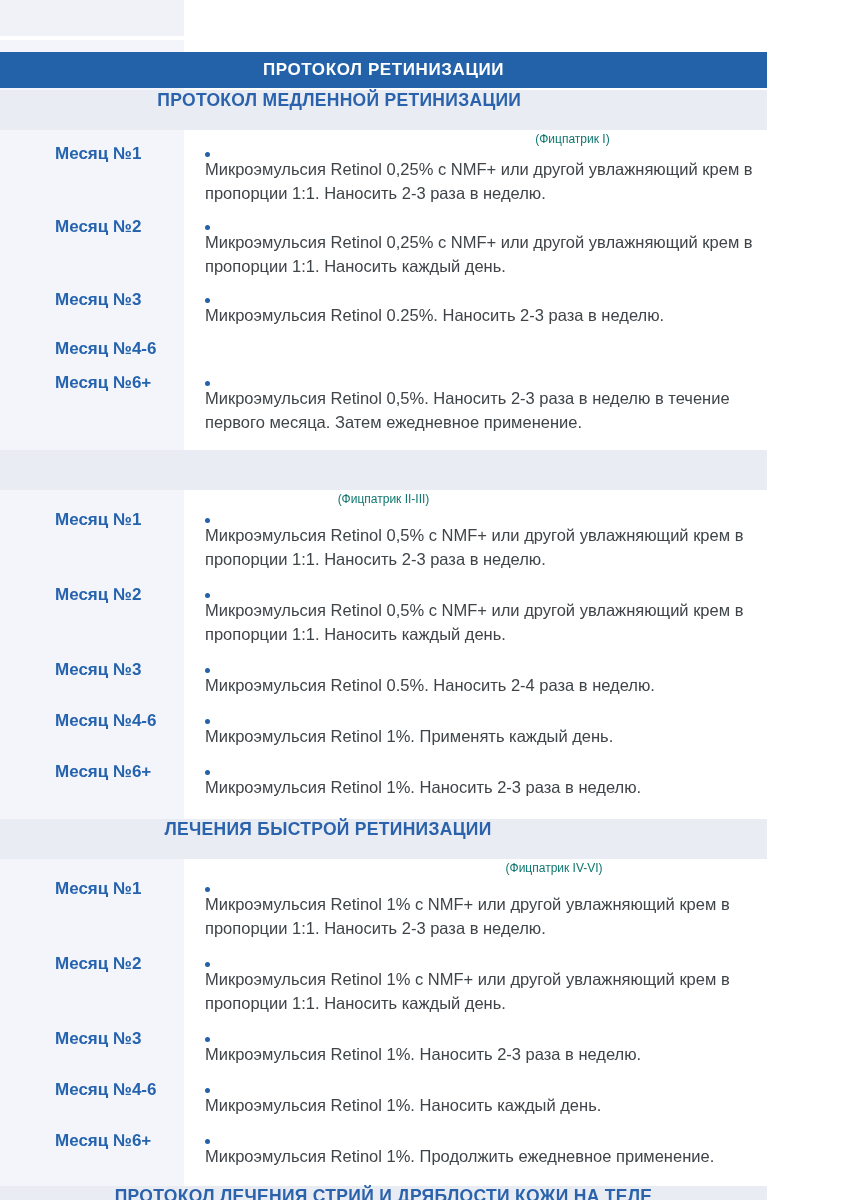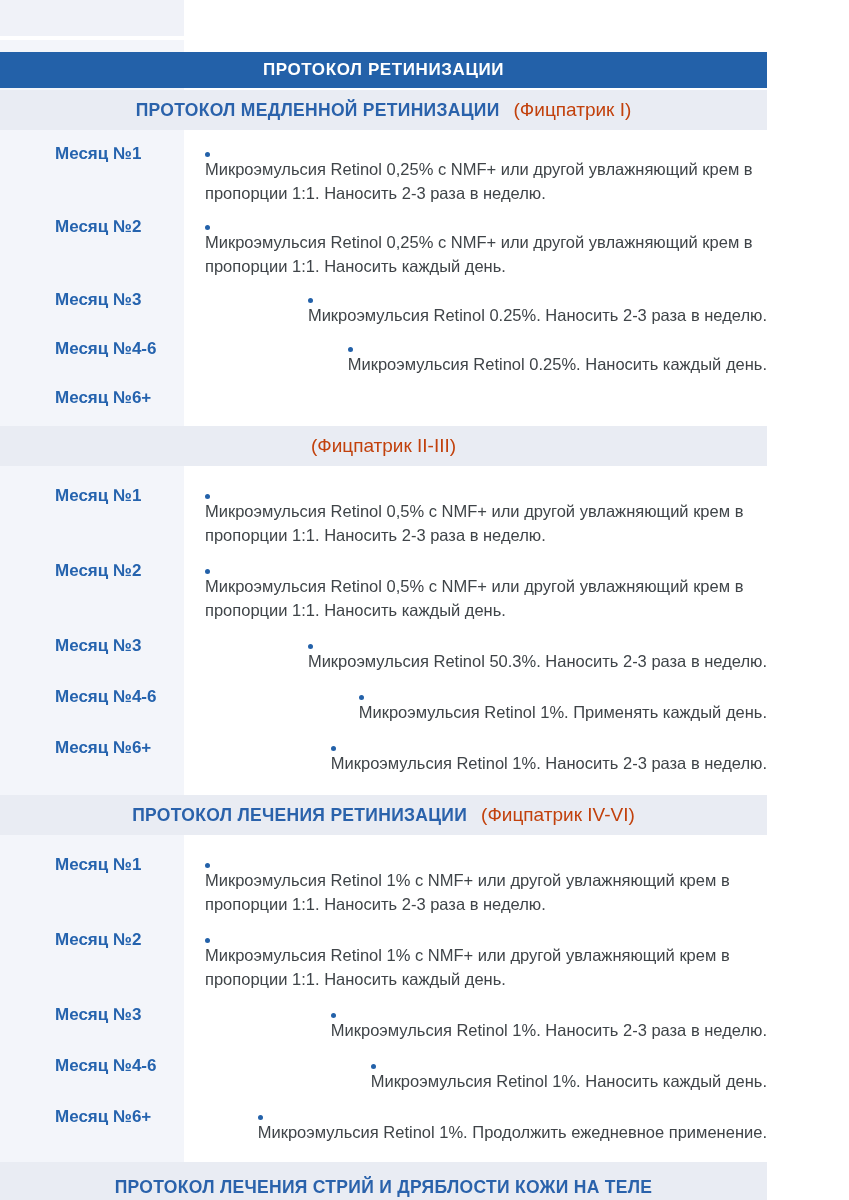--- a/index.html
+++ b/index.html
@@ -35,43 +35,44 @@
     font-size:17px;
     letter-spacing:0.6px;
     display:flex; align-items:center; justify-content:center;
     position:relative; z-index:2;
   }
 
   .section-header {
     margin-top:2px;
     height:40px;
     background:#e9ecf3;
-    display:flex; align-items:center; justify-content:center;
+    display:flex; justify-content:center;
     gap:14px;
     position:relative; z-index:2;
   }
   .section-header.tall { height:50px; margin-top:0; }
   .section-title {
     color:#2a62ab;
     font-weight:bold;
     font-size:17.5px;
     letter-spacing:0.3px;
   }
   .section-subtitle {
-    color:#c2410c;
-    font-size:19px;
+    color:#0f766e;
+    font-size:12px;
+    margin-top:42px;
   }
   .section-subtitle:empty { display:none; }
 
   .rows { position:relative; z-index:1; }
   .rows.s1 { padding:12px 0 14px 0; }
   .rows.s2, .rows.s3 { padding:18px 0 18px 0; }
   .rows.s4 { padding:26px 0 18px 0; }
 
-  .row { display:flex; align-items:flex-start;justify-content:space-between; }
+  .row { display:flex; align-items:flex-start; }
   .rows.s1 .row { margin-bottom:10px; }
   .rows.s2 .row, .rows.s3 .row { margin-bottom:12px; }
   .rows.s4 .row { margin-bottom:20px; }
   .row:last-child { margin-bottom:0 !important; }
 
   .row-label {
     width:184px;
     flex:0 0 184px;
     padding-left:55px;
     color:#2563ae;
@@ -135,27 +136,27 @@
       </div>
       <div class="row">
         <div class="row-label">Месяц №3</div>
         <div class="row-content">
             <span class="bullet"></span>
             <span class="row-text">Микроэмульсия Retinol 0.25%. Наносить 2-3 раза в неделю.</span>
           </div>
       </div>
       <div class="row">
         <div class="row-label">Месяц №4-6</div>
-        <div class="row-content">
-            <span class="bullet"></span>
-            <span class="row-text">Микроэмульсия Retinol 0.25%. Наносить каждый день.</span>
-          </div>
       </div>
       <div class="row">
         <div class="row-label">Месяц №6+</div>
+        <div class="row-content">
+            <span class="bullet"></span>
+            <span class="row-text">Микроэмульсия Retinol 0,5%. Наносить 2-3 раза в неделю в течение первого месяца. Затем ежедневное применение.</span>
+          </div>
       </div>
     </div>
 
     <div class="section-header">
       <span class="section-subtitle">(Фицпатрик II-III)</span>
     </div>
     <div class="rows s2">
       <div class="row">
         <div class="row-label">Месяц №1</div>
         <div class="row-content">
@@ -167,41 +168,41 @@
         <div class="row-label">Месяц №2</div>
         <div class="row-content">
             <span class="bullet"></span>
             <span class="row-text">Микроэмульсия Retinol 0,5% с NMF+ или другой увлажняющий крем в пропорции 1:1. Наносить каждый день.</span>
           </div>
       </div>
       <div class="row">
         <div class="row-label">Месяц №3</div>
         <div class="row-content">
             <span class="bullet"></span>
-            <span class="row-text">Микроэмульсия Retinol 50.3%. Наносить 2-3 раза в неделю.</span>
+            <span class="row-text">Микроэмульсия Retinol 0.5%. Наносить 2-4 раза в неделю.</span>
           </div>
       </div>
       <div class="row">
         <div class="row-label">Месяц №4-6</div>
         <div class="row-content">
             <span class="bullet"></span>
             <span class="row-text">Микроэмульсия Retinol 1%. Применять каждый день.</span>
           </div>
       </div>
       <div class="row">
         <div class="row-label">Месяц №6+</div>
         <div class="row-content">
             <span class="bullet"></span>
             <span class="row-text">Микроэмульсия Retinol 1%. Наносить 2-3 раза в неделю.</span>
           </div>
       </div>
     </div>
 
     <div class="section-header">
-      <span class="section-title">ПРОТОКОЛ ЛЕЧЕНИЯ РЕТИНИЗАЦИИ</span>
+      <span class="section-title">ЛЕЧЕНИЯ БЫСТРОЙ РЕТИНИЗАЦИИ</span>
       <span class="section-subtitle">(Фицпатрик IV-VI)</span>
     </div>
     <div class="rows s3">
       <div class="row">
         <div class="row-label">Месяц №1</div>
         <div class="row-content">
             <span class="bullet"></span>
             <span class="row-text">Микроэмульсия Retinol 1% с NMF+ или другой увлажняющий крем в пропорции 1:1. Наносить 2-3 раза в неделю.</span>
           </div>
       </div>

